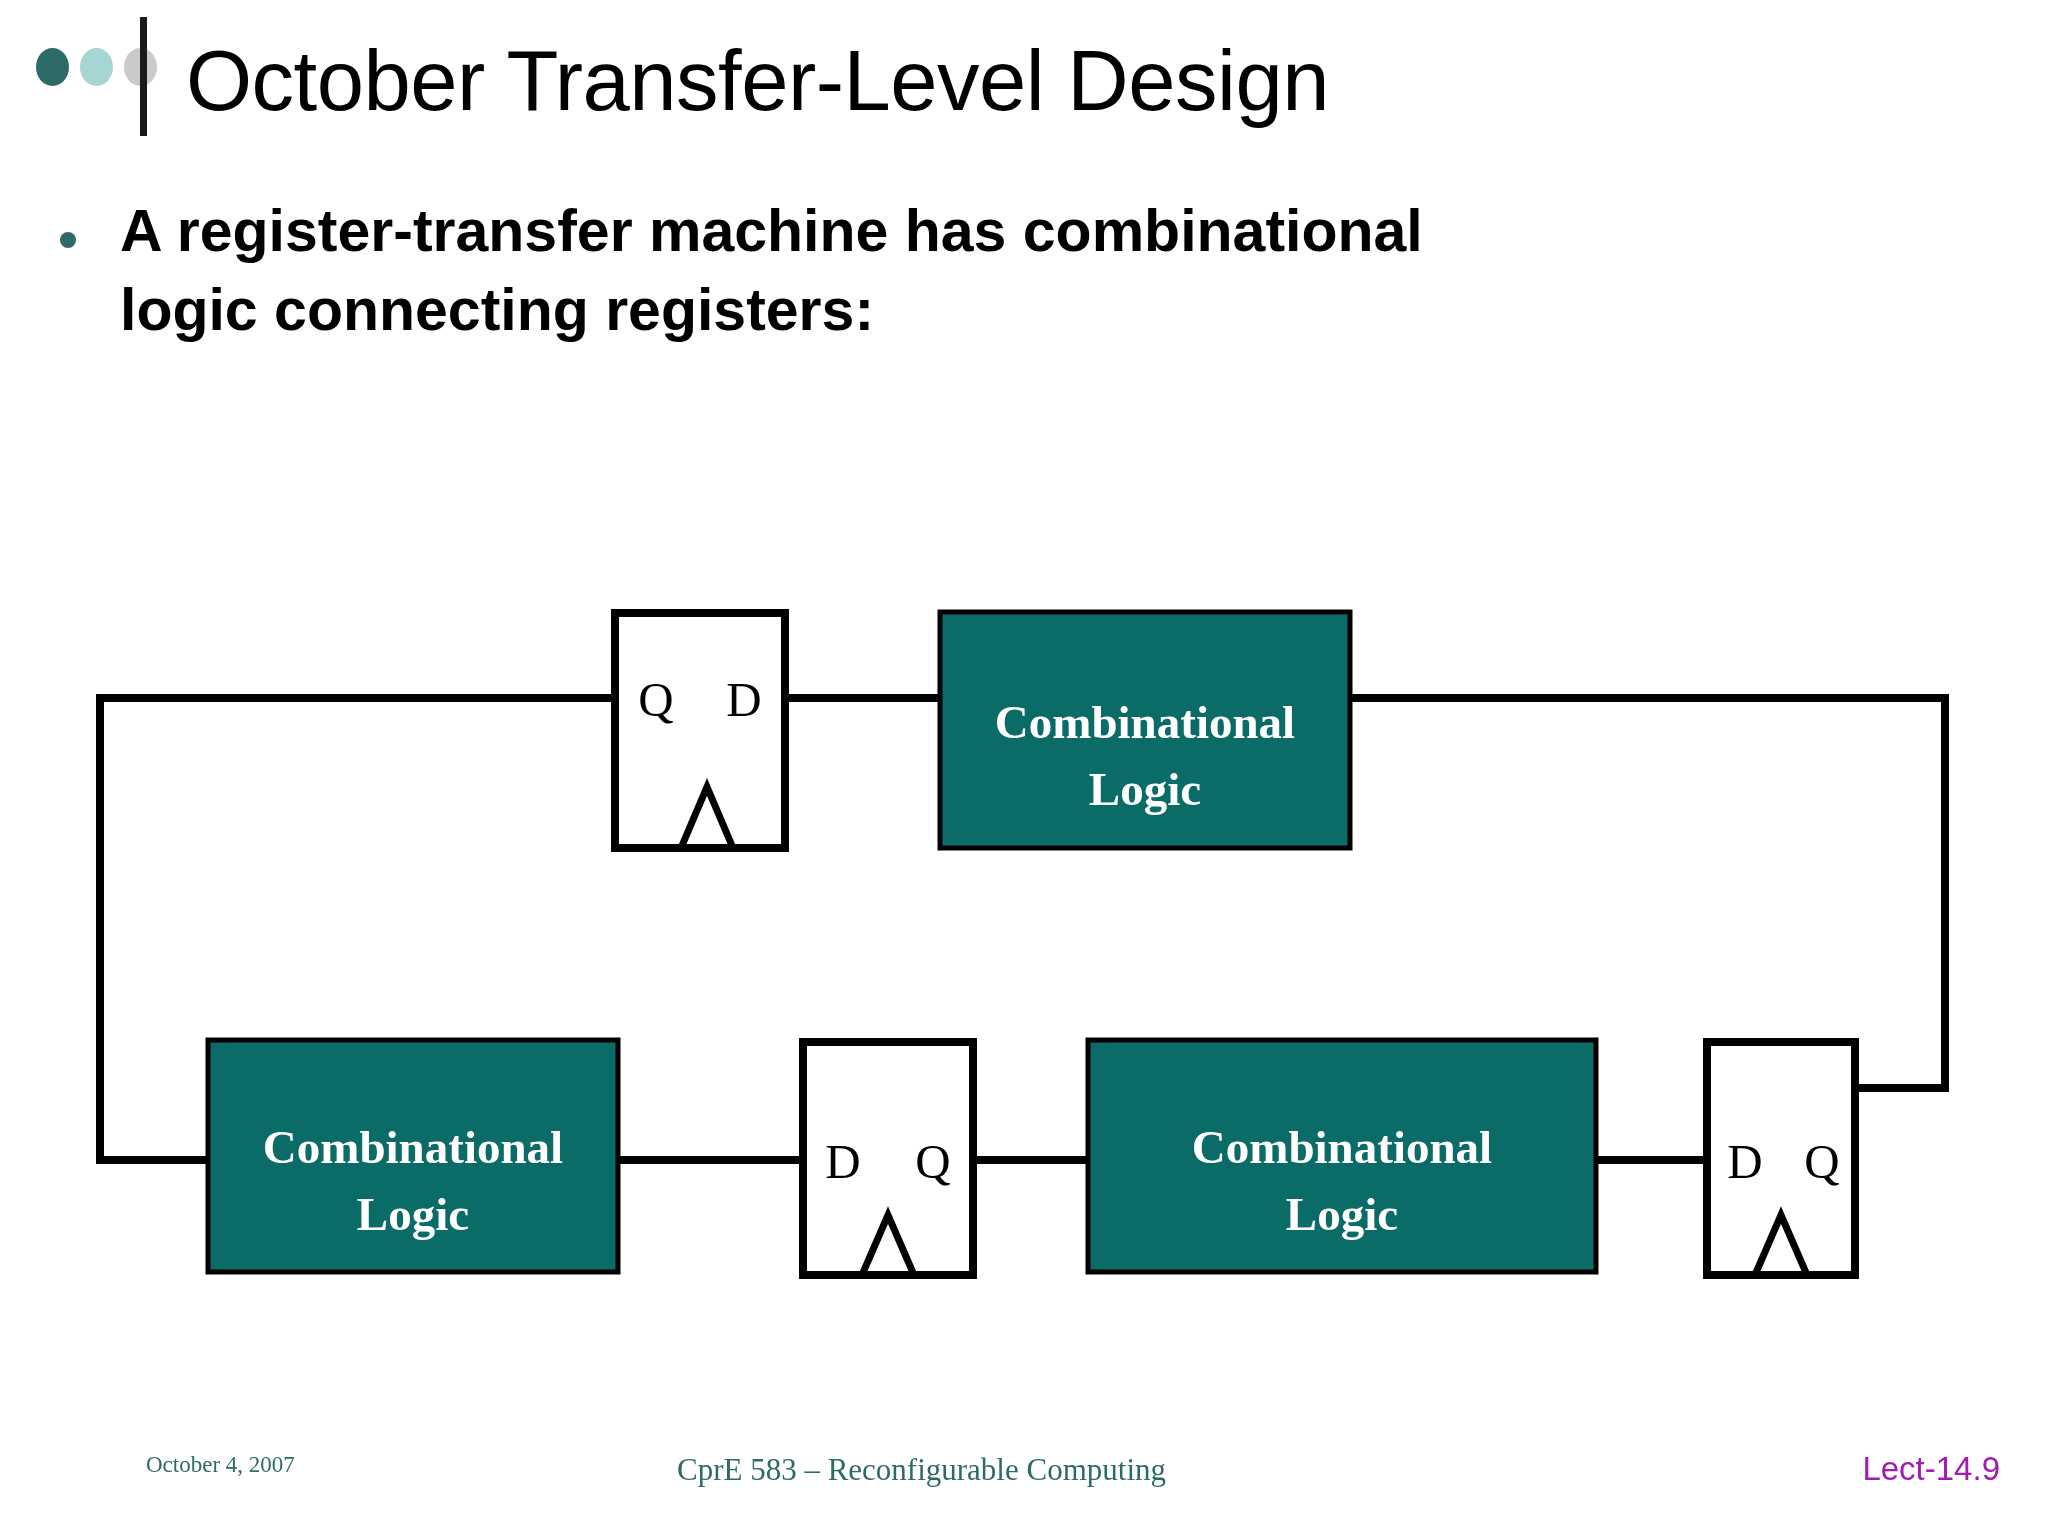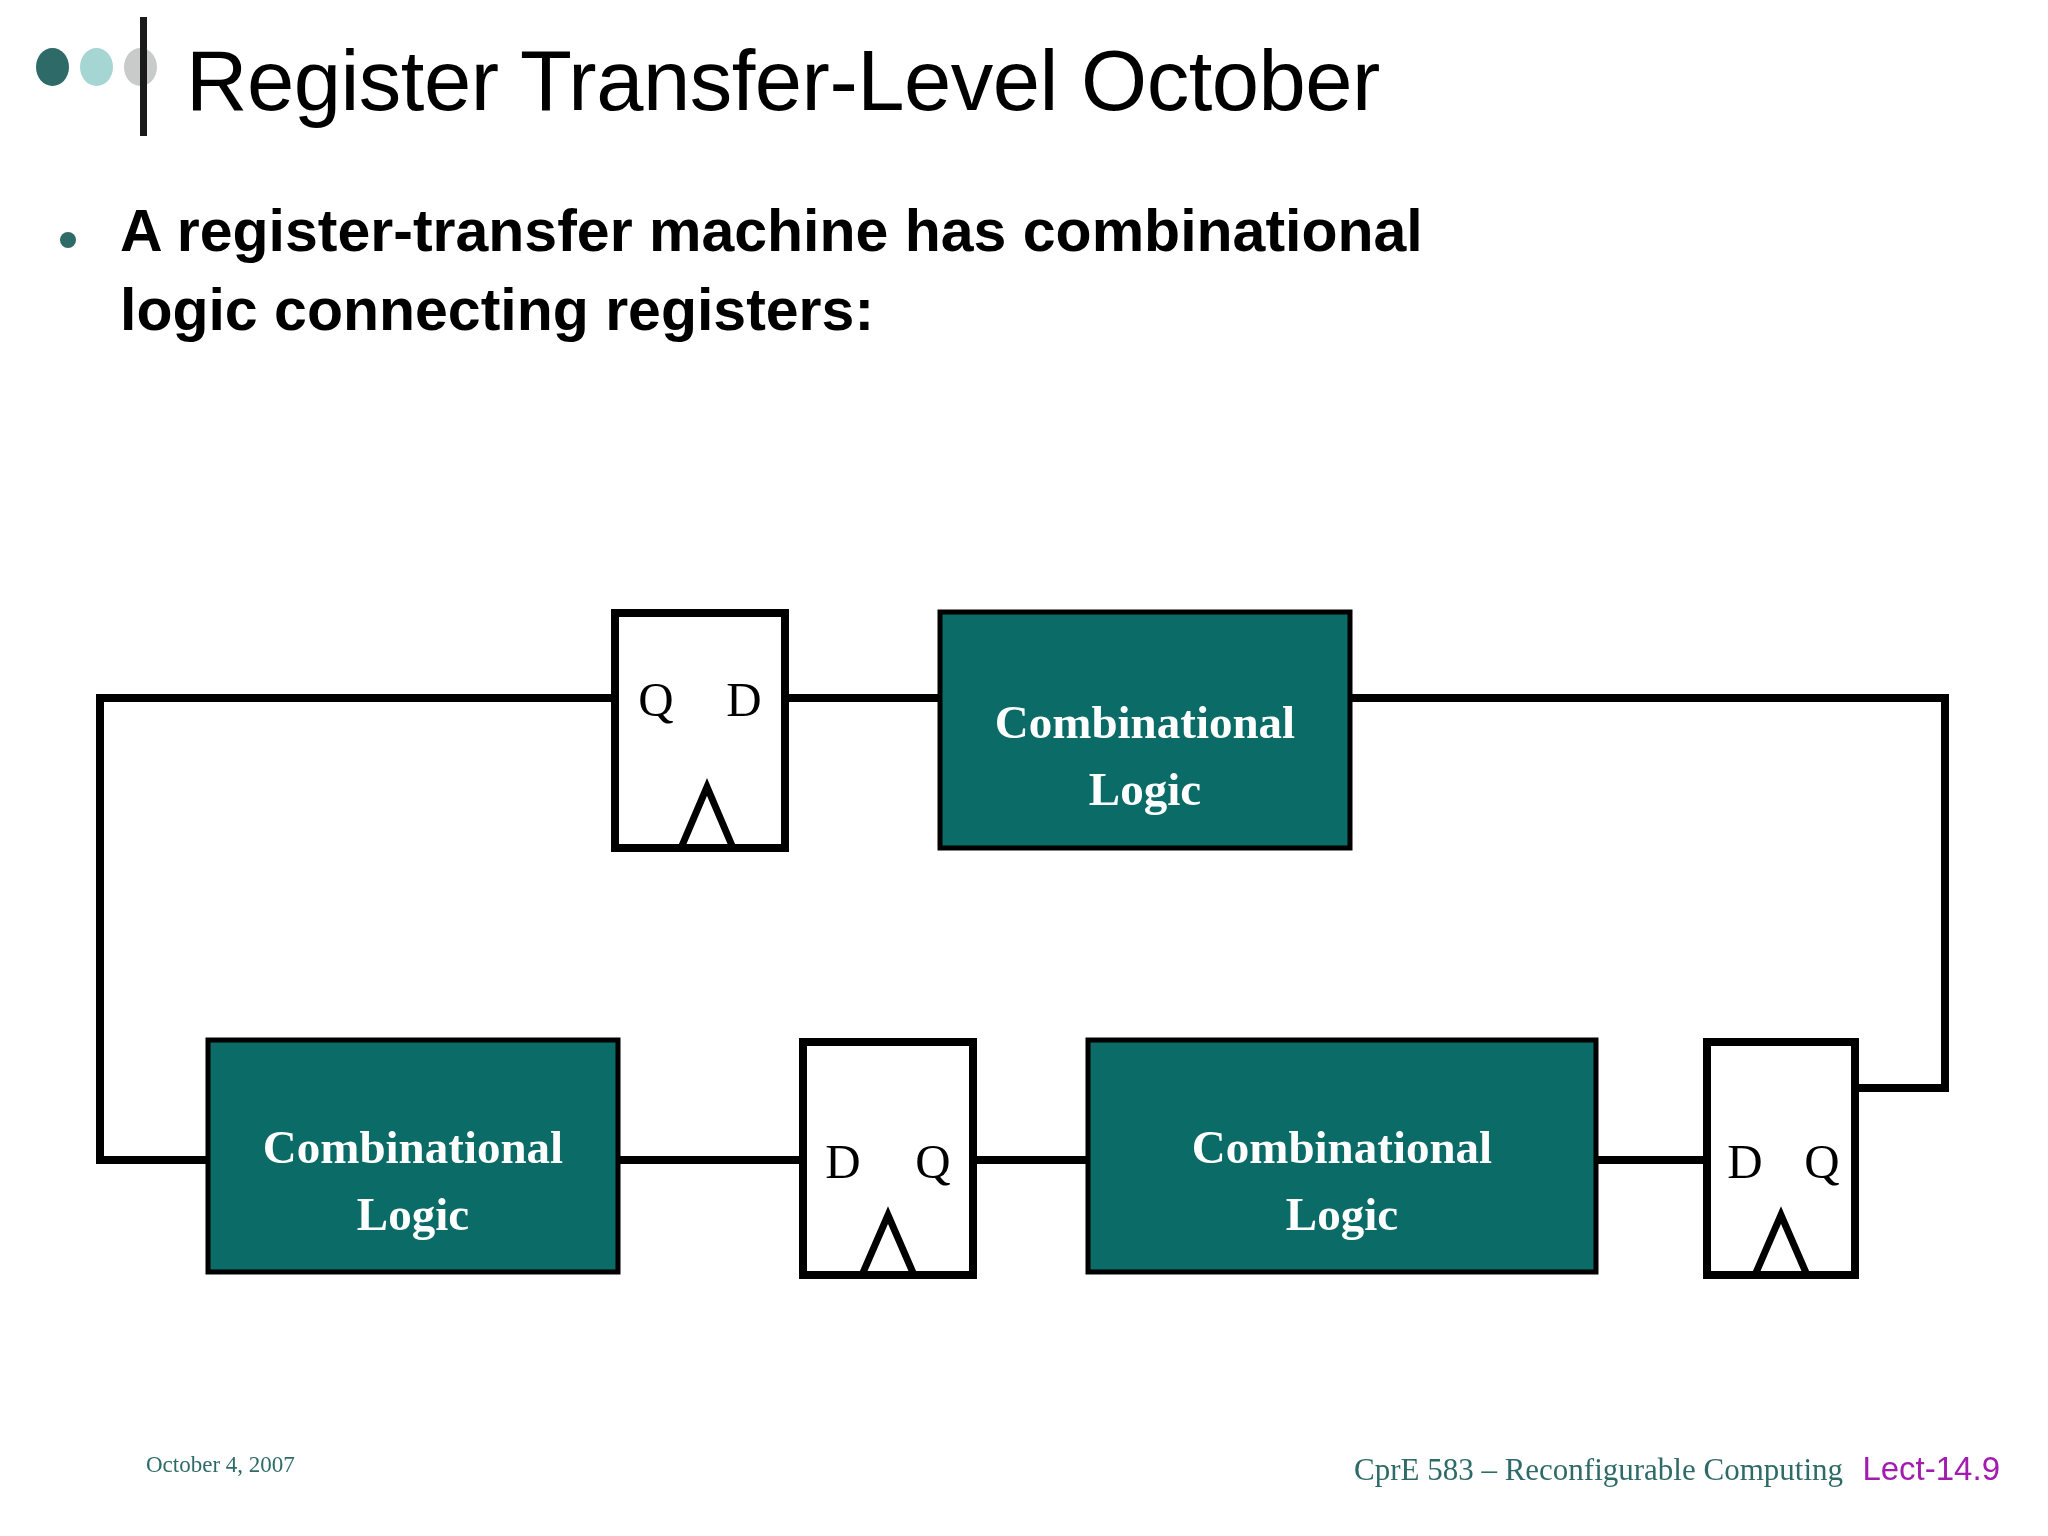--- a/index.html
+++ b/index.html
@@ -111,21 +111,21 @@
     left: 146px; top: 0;
     font-family: "Liberation Serif", "DejaVu Serif", serif;
     font-size: 23px;
     color: #2e6b68;
     white-space: nowrap;
   }
   .footer-center {
     position: absolute;
     left: 0; top: 0;
     width: 1843px;
-    text-align: right;
+    text-align: center;
     font-family: "Liberation Serif", "DejaVu Serif", serif;
     font-size: 31px;
     color: #2e6b68;
   }
   .footer-right {
     position: absolute;
     right: 48px; top: -2px;
     font-family: "Liberation Sans", sans-serif;
     font-size: 33px;
     color: #a21caf;
@@ -135,21 +135,21 @@
 </head>
 <body>
 
 <div id="slide-header">
   <div class="logo-dots">
     <span class="logo-dot d1"></span>
     <span class="logo-dot d2"></span>
     <span class="logo-dot d3"></span>
   </div>
   <div class="logo-bar"></div>
-  <div id="slide-title">Register Transfer-Level October</div>
+  <div id="slide-title">October Transfer-Level Design</div>
 </div>
 
 <div id="body-list">
   <div class="bullet-row">
     <span class="bullet-mark"></span>
     <span class="bullet-text">A register-transfer machine has combinational logic connecting registers:</span>
   </div>
 </div>
 
 <div id="rtl-diagram">

